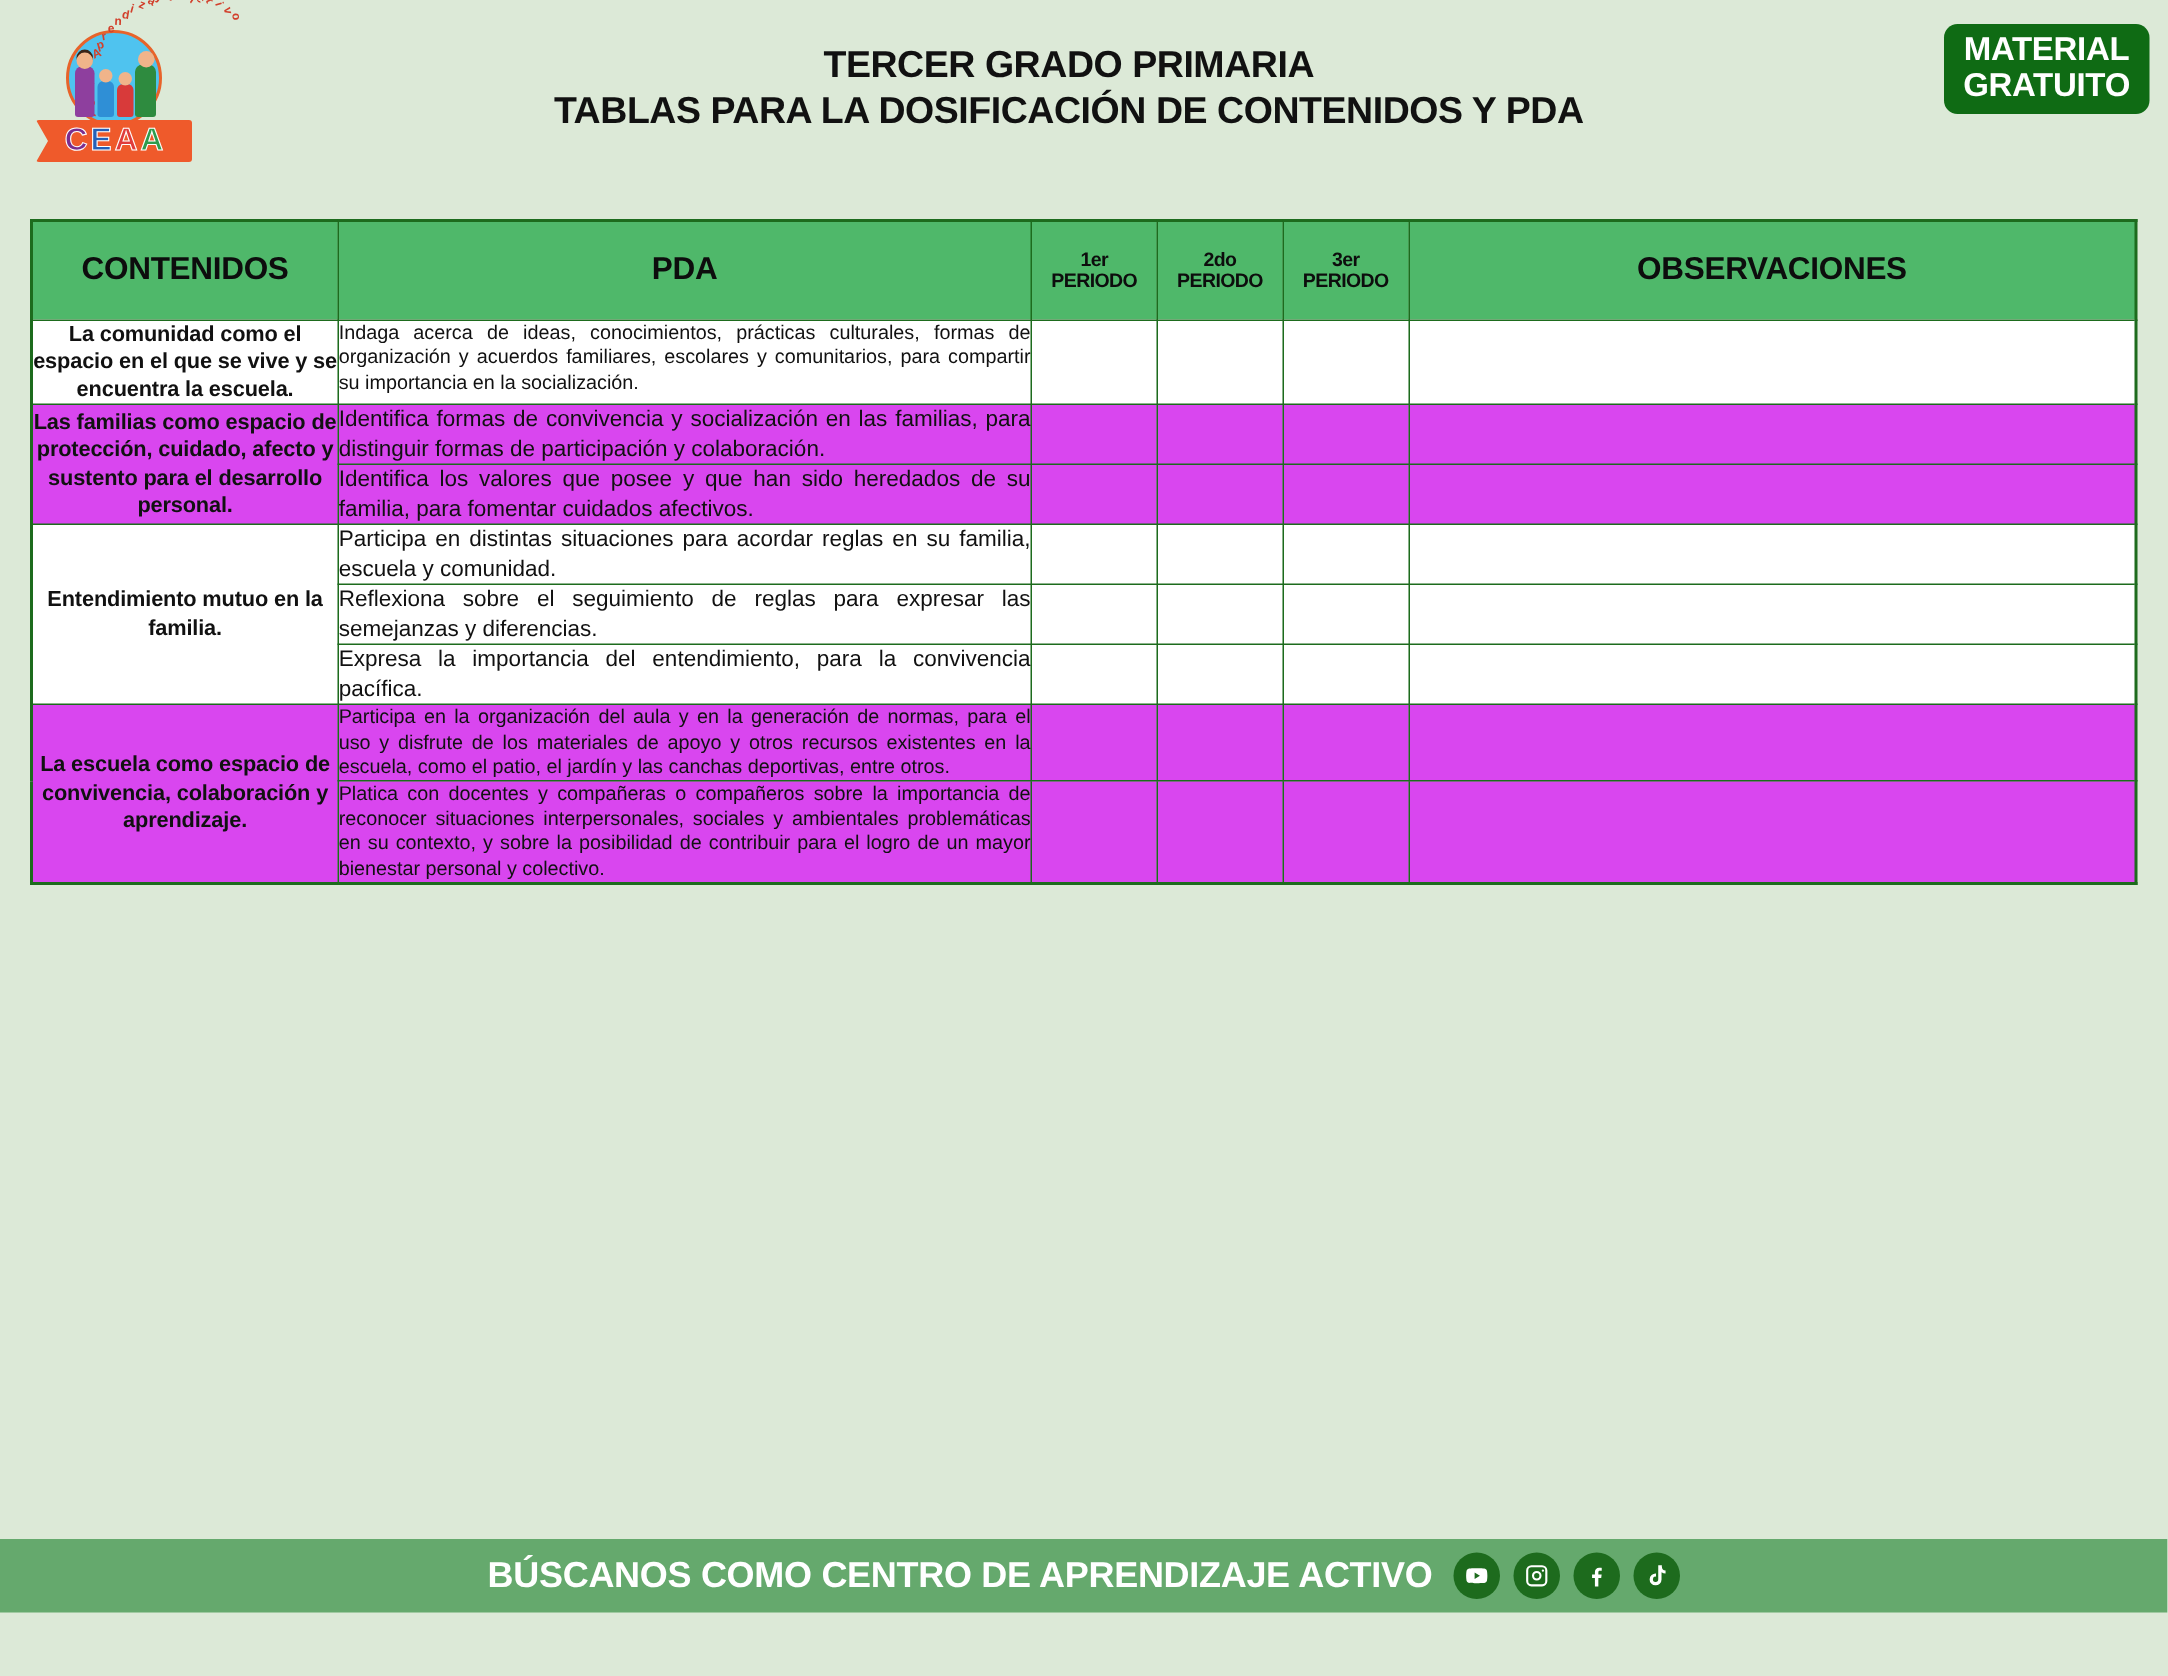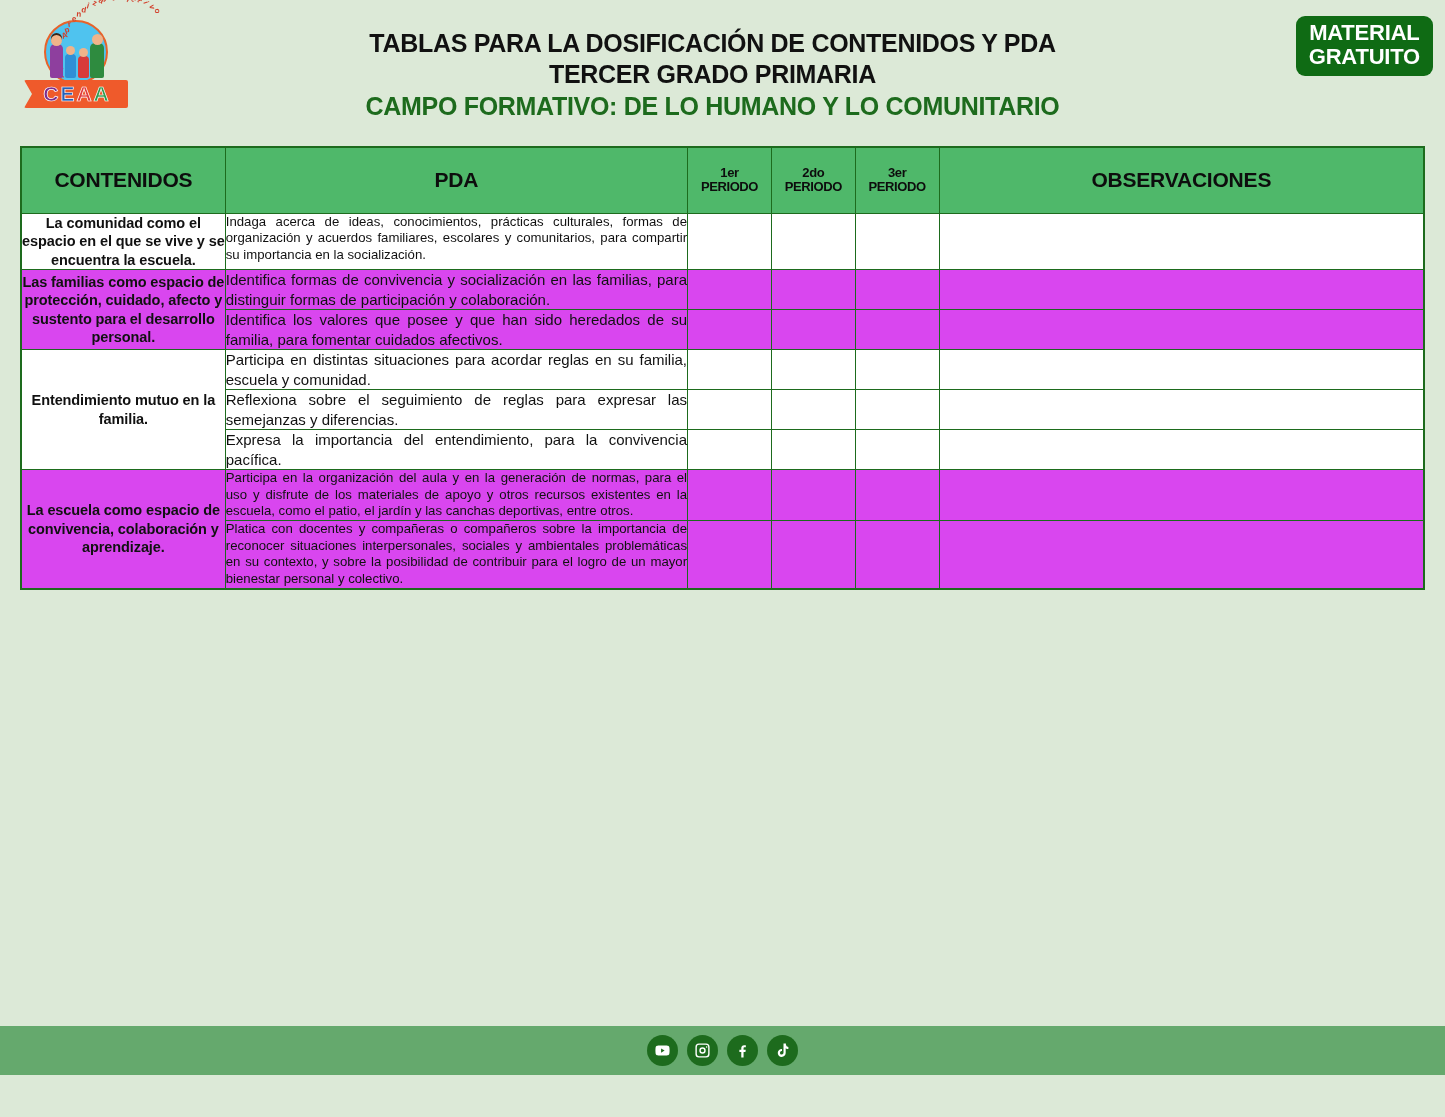--- a/index.html
+++ b/index.html
@@ -158,23 +158,22 @@
       </div>
       <div class="logo-ribbon">
         <b class="lc1">C</b>
         <b class="lc2">E</b>
         <b class="lc3">A</b>
         <b class="lc4">A</b>
       </div>
     </div>
 
     <div class="titles">
+      <div class="title-line">TERCER GRADO PRIMARIA</div>
       <div class="title-line">TABLAS PARA LA DOSIFICACIÓN DE CONTENIDOS Y PDA</div>
-      <div class="title-line">TERCER GRADO PRIMARIA</div>
-      <div class="title-green">CAMPO FORMATIVO: DE LO HUMANO Y LO COMUNITARIO</div>
     </div>
 
     <div class="material-badge">
       <div>MATERIAL</div>
       <div>GRATUITO</div>
     </div>
   </div>
 
   <div class="table-wrap">
     <table class="dos">
@@ -266,20 +265,21 @@
             <td class="mark pink"></td>
             <td class="obs pink"></td>
           </tr>
         </tbody>
     </table>
   </div>
 
   <div class="footer-area">
 
     <div class="bottom-bar">
+      <div class="bottom-text">BÚSCANOS COMO CENTRO DE APRENDIZAJE ACTIVO</div>
       <div class="social">
         <div class="sicon">
           <svg viewBox="0 0 24 24">
               <path d="M21.6 7.2a2.6 2.6 0 0 0-1.8-1.8C18.2 5 12 5 12 5s-6.2 0-7.8.4A2.6 2.6 0 0 0 2.4 7.2 27 27 0 0 0 2 12a27 27 0 0 0 .4 4.8 2.6 2.6 0 0 0 1.8 1.8C5.8 19 12 19 12 19s6.2 0 7.8-.4a2.6 2.6 0 0 0 1.8-1.8A27 27 0 0 0 22 12a27 27 0 0 0-.4-4.8zM10 15V9l5 3z"></path>
             </svg>
         </div>
         <div class="sicon">
           <svg viewBox="0 0 24 24">
               <path d="M7 2h10a5 5 0 0 1 5 5v10a5 5 0 0 1-5 5H7a5 5 0 0 1-5-5V7a5 5 0 0 1 5-5zm0 2a3 3 0 0 0-3 3v10a3 3 0 0 0 3 3h10a3 3 0 0 0 3-3V7a3 3 0 0 0-3-3H7zm5 3.5a4.5 4.5 0 1 1 0 9 4.5 4.5 0 0 1 0-9zm0 2a2.5 2.5 0 1 0 0 5 2.5 2.5 0 0 0 0-5zM17.8 6a1.1 1.1 0 1 1 0 2.2 1.1 1.1 0 0 1 0-2.2z"></path>
             </svg>

